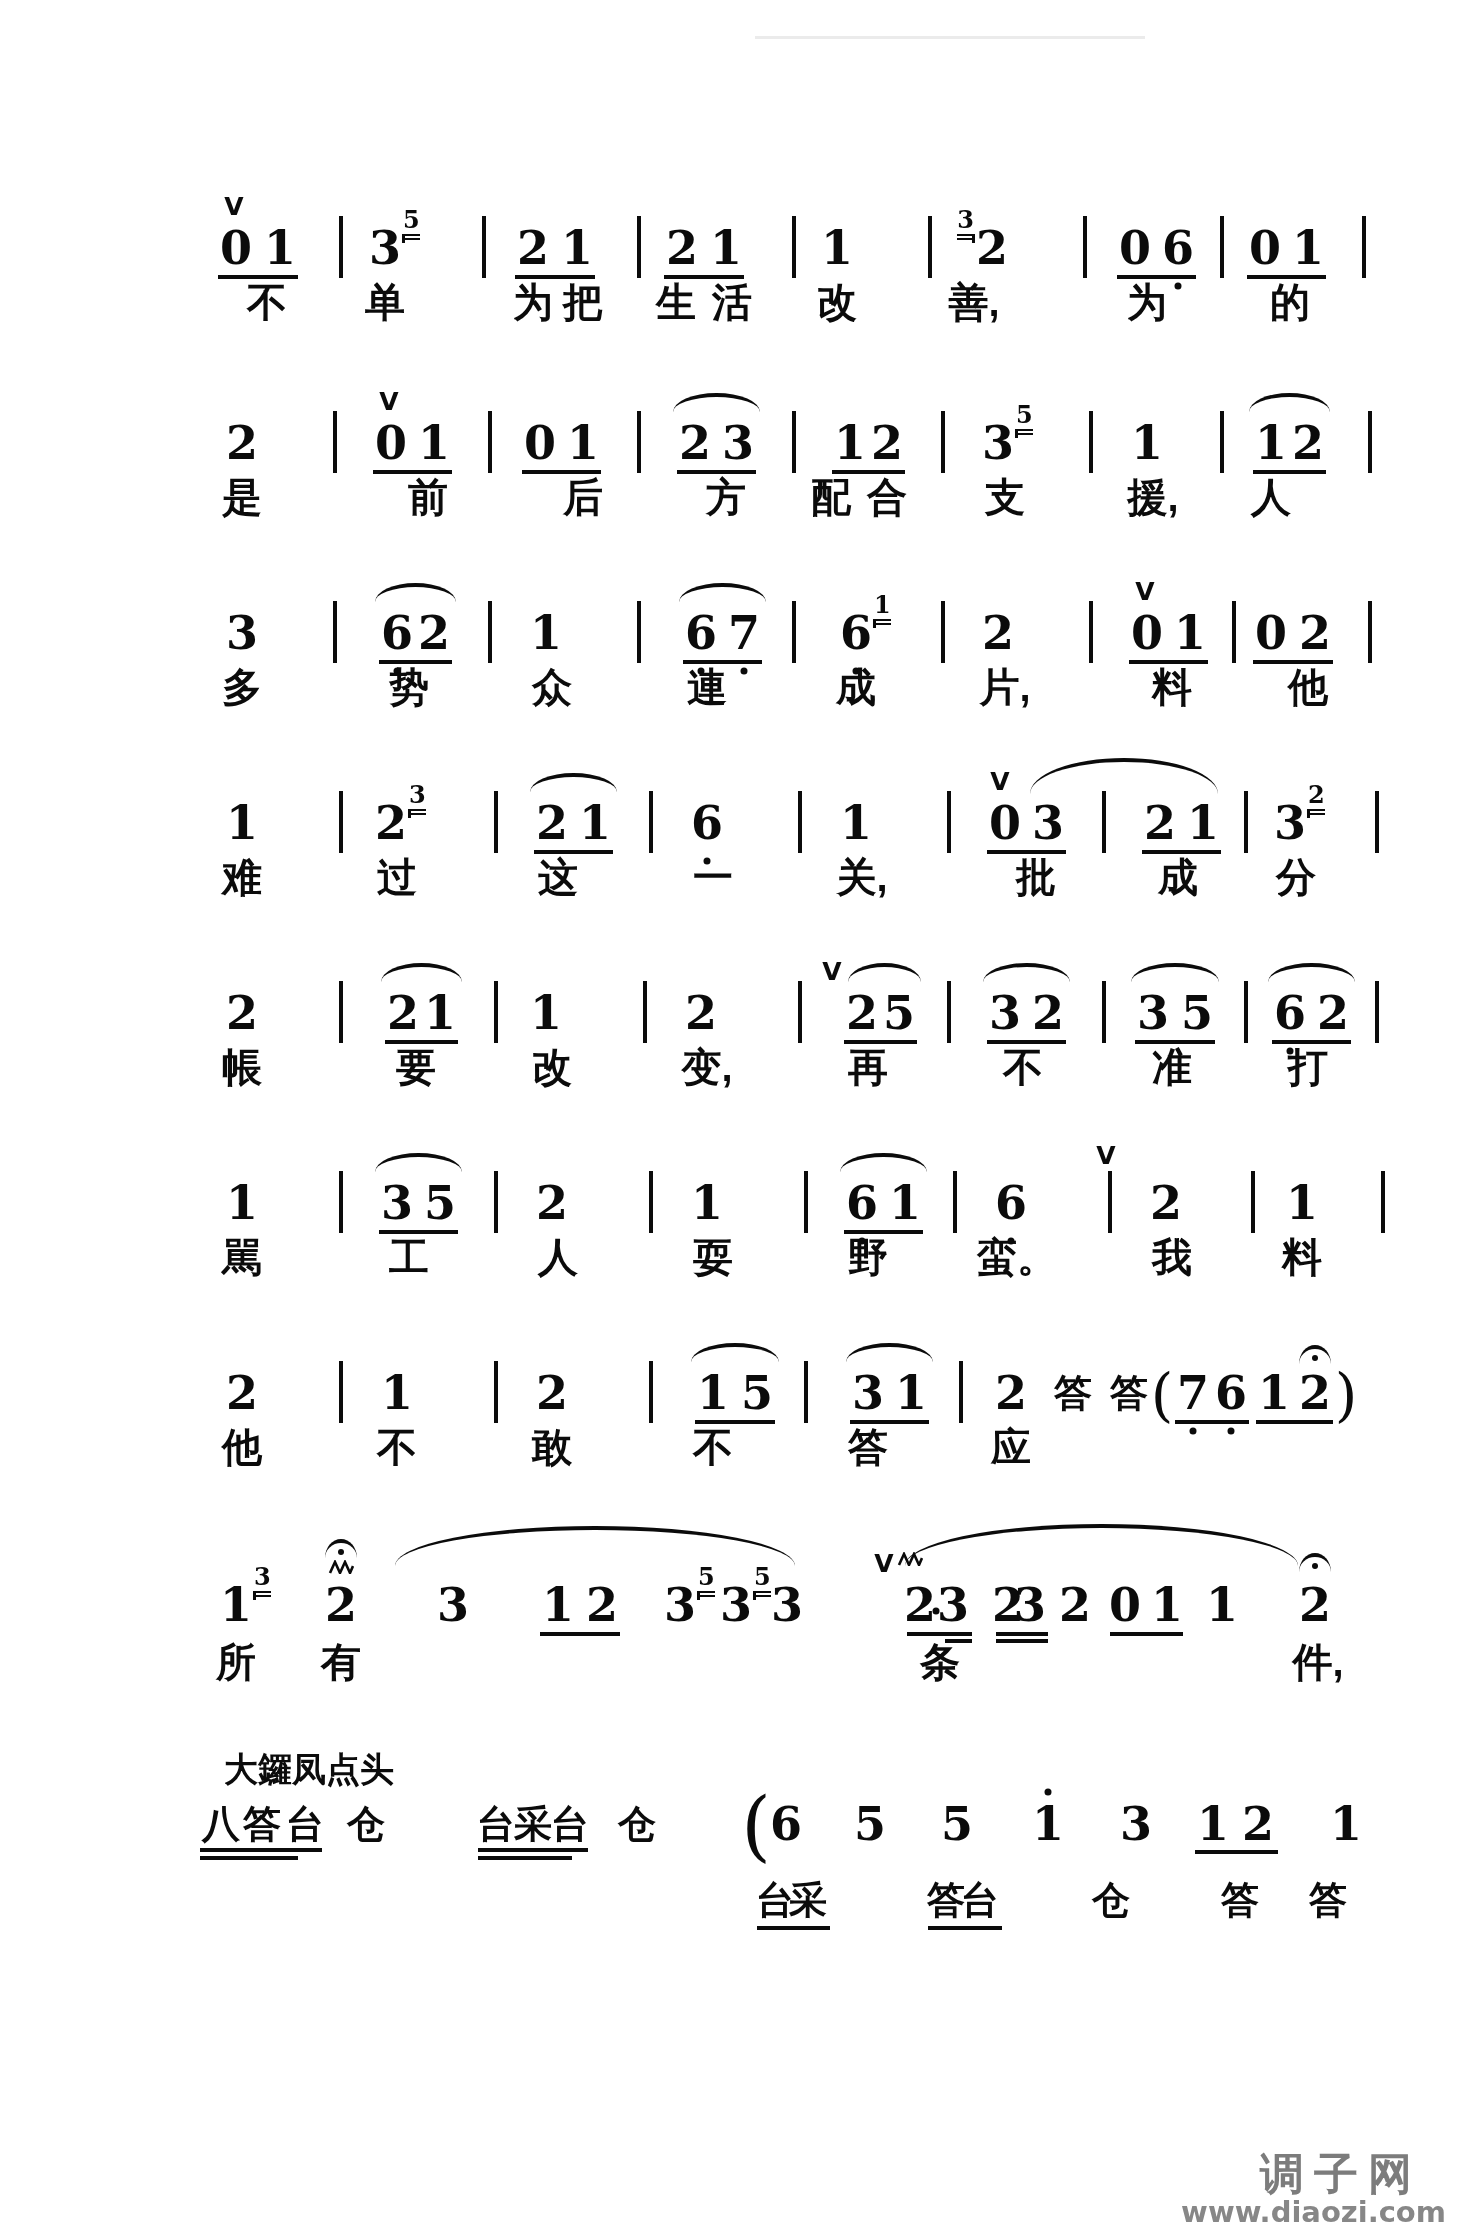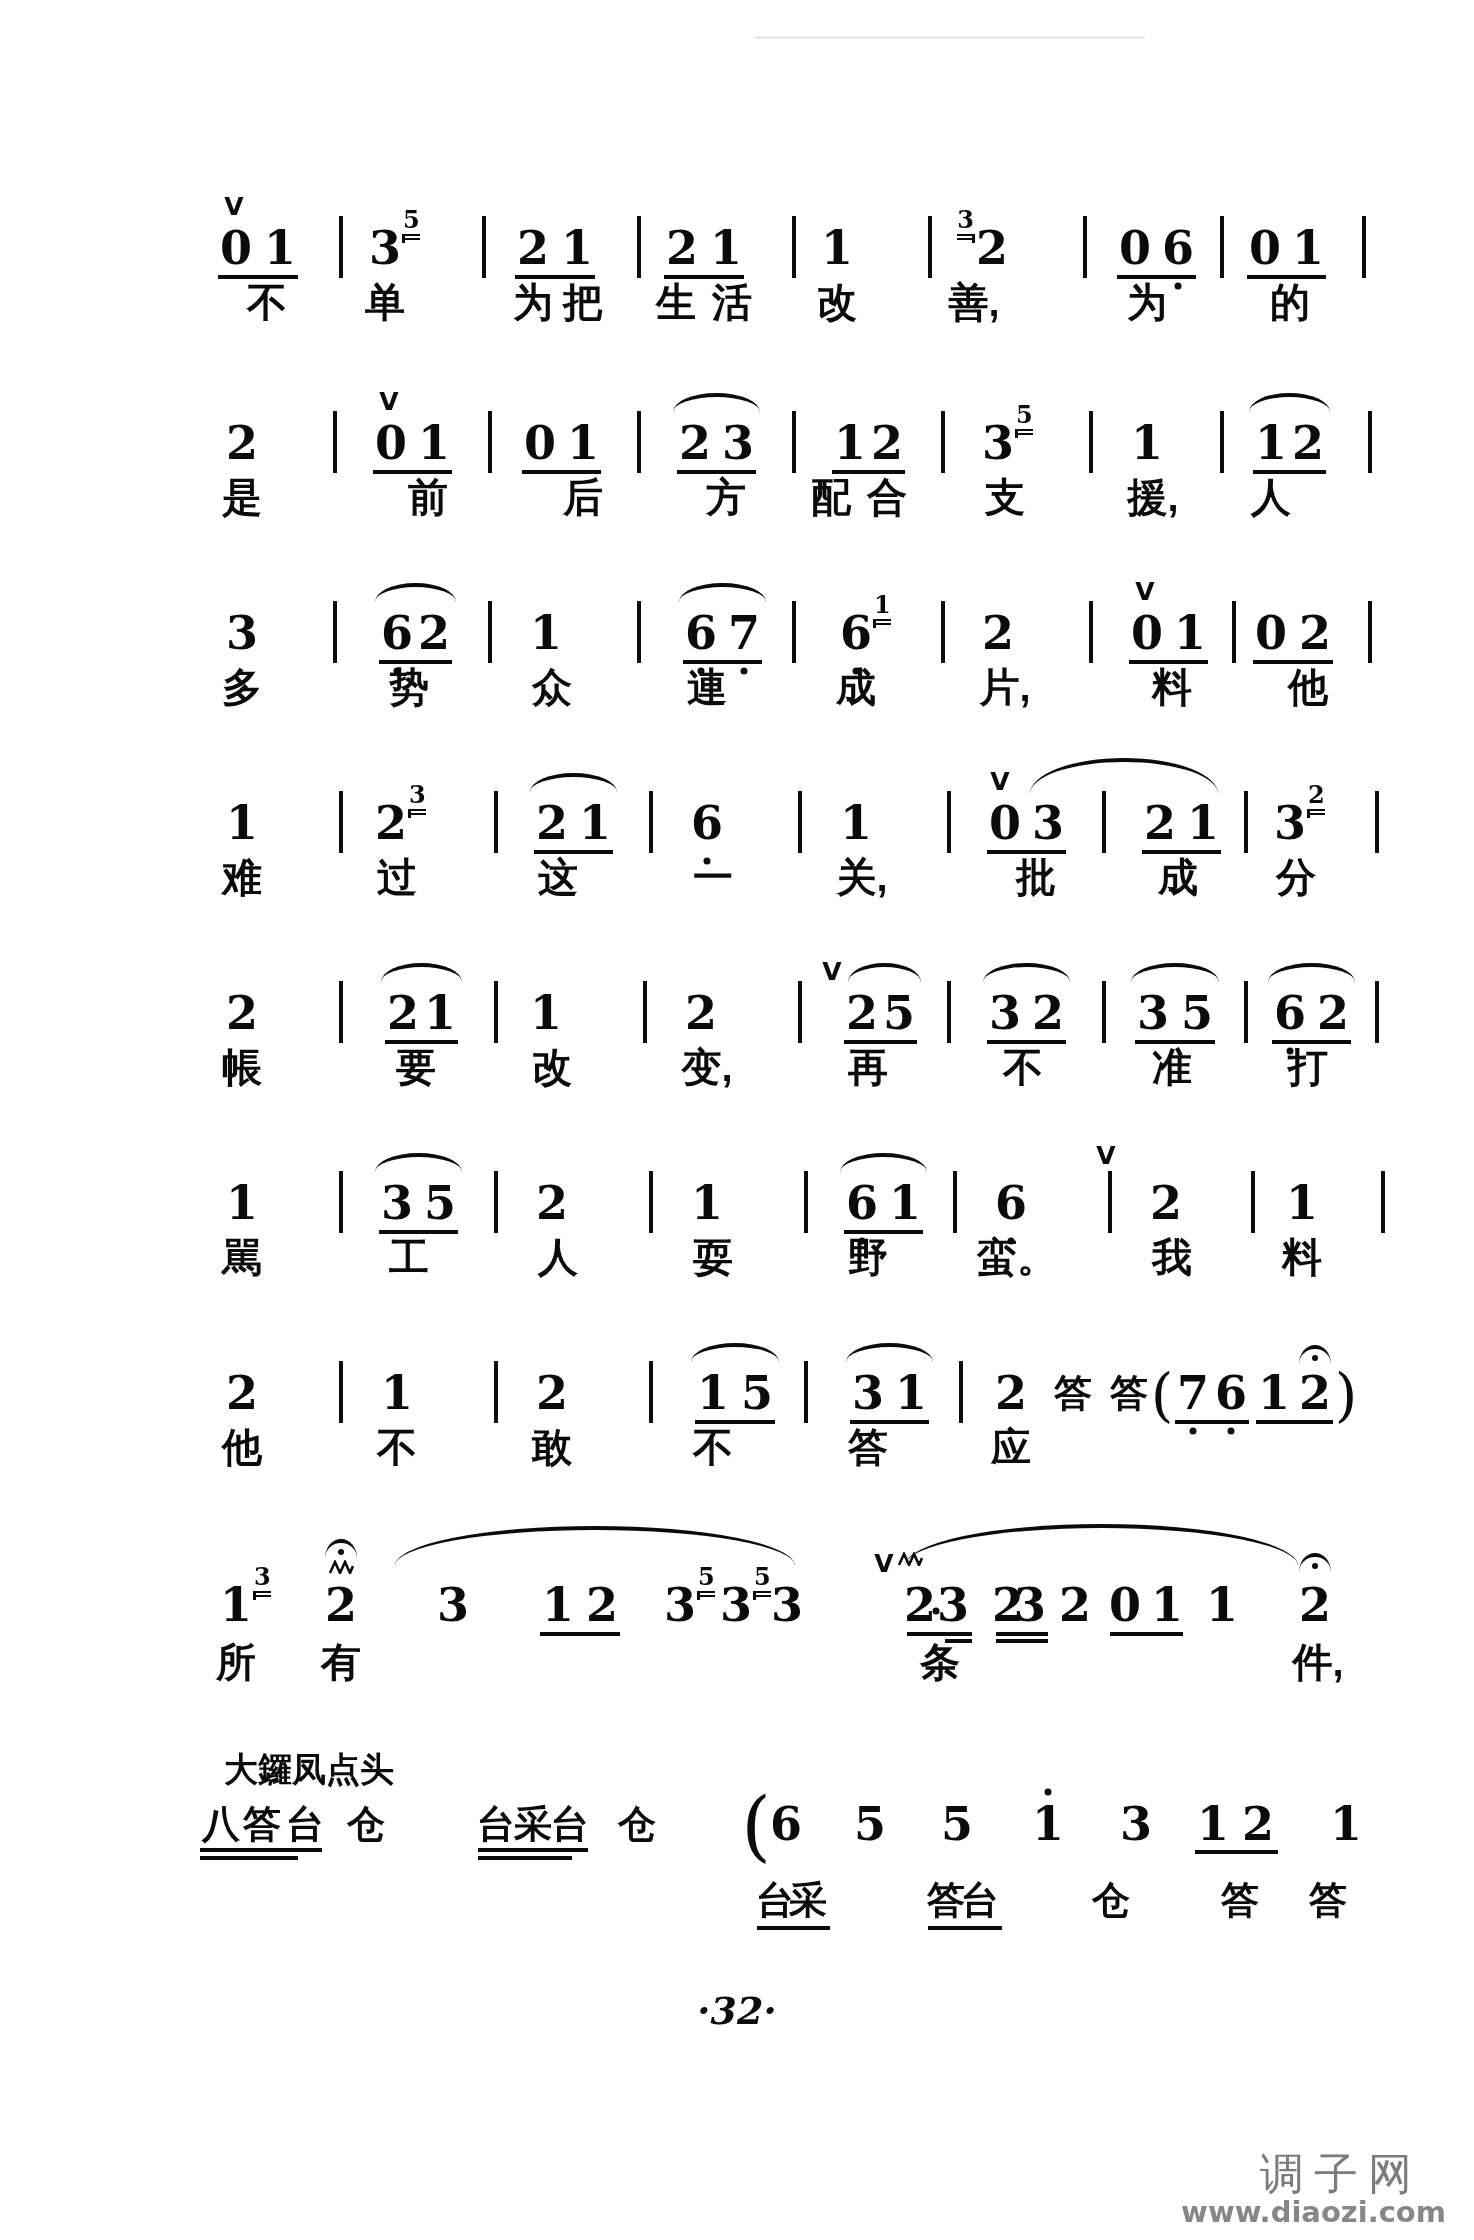--- a/index.html
+++ b/index.html
@@ -26,21 +26,21 @@
   .grace{position:absolute;font-size:24px;font-weight:700;line-height:1;padding-bottom:2px;
         border-bottom:6px double #0b0b0b;}
   .grace.gr{left:calc(100% + 2px);top:-17px;}
   .grace.gl{right:calc(100% + 2px);top:-17px;}
   .grace::after{content:"";position:absolute;top:100%;height:9px;width:3px;background:#0b0b0b;}
   .grace.gr::after{left:-1px;}
   .grace.gl::after{right:-1px;}
   .label{position:absolute;font-weight:700;font-size:34px;line-height:1;white-space:nowrap;}
   .pagenum{position:absolute;left:0;top:1988px;width:100%;text-align:center;
         font-family:"DejaVu Serif",serif;font-style:italic;font-weight:700;font-size:38px;}
-  .wm1{position:absolute;right:52px;top:2152px;font-size:44px;font-weight:400;color:#7c7c7c;
+  .wm1{position:absolute;right:52px;top:2152px;font-size:44px;font-weight:700;color:#7c7c7c;
         letter-spacing:10px;line-height:1;}
   .wm2{position:absolute;right:28px;top:2198px;font-family:"DejaVu Sans",sans-serif;
         font-size:29px;font-weight:700;color:#878787;line-height:1;}
   .artifact{position:absolute;left:755px;top:36px;width:390px;height:3px;background:#ebebeb;}
 </style>
 </head>
 <body>
 
 <div class="stage">
   <div class="artifact"></div>
@@ -370,16 +370,15 @@
       <div class="cjk" style="left: 808px; top: 1900px;">采</div>
       <div class="cjk" style="left: 946px; top: 1900px;">答</div>
       <div class="cjk" style="left: 980px; top: 1900px;">台</div>
       <div class="cjk" style="left: 1111px; top: 1900px;">仓</div>
       <div class="cjk" style="left: 1240px; top: 1900px;">答</div>
       <div class="cjk" style="left: 1328px; top: 1900px;">答</div>
       <div class="beam" style="left: 757px; top: 1926px; width: 73px;"></div>
       <div class="beam" style="left: 928px; top: 1926px; width: 74px;"></div>
     </div>
   <div class="label" style="left:224px;top:1752px;">大鑼凤点头</div>
-  <div class="pagenum">·32·</div>
   <div class="wm1">调子网</div>
   <div class="wm2">www.diaozi.com</div>
 </div>
 
 </body></html>

